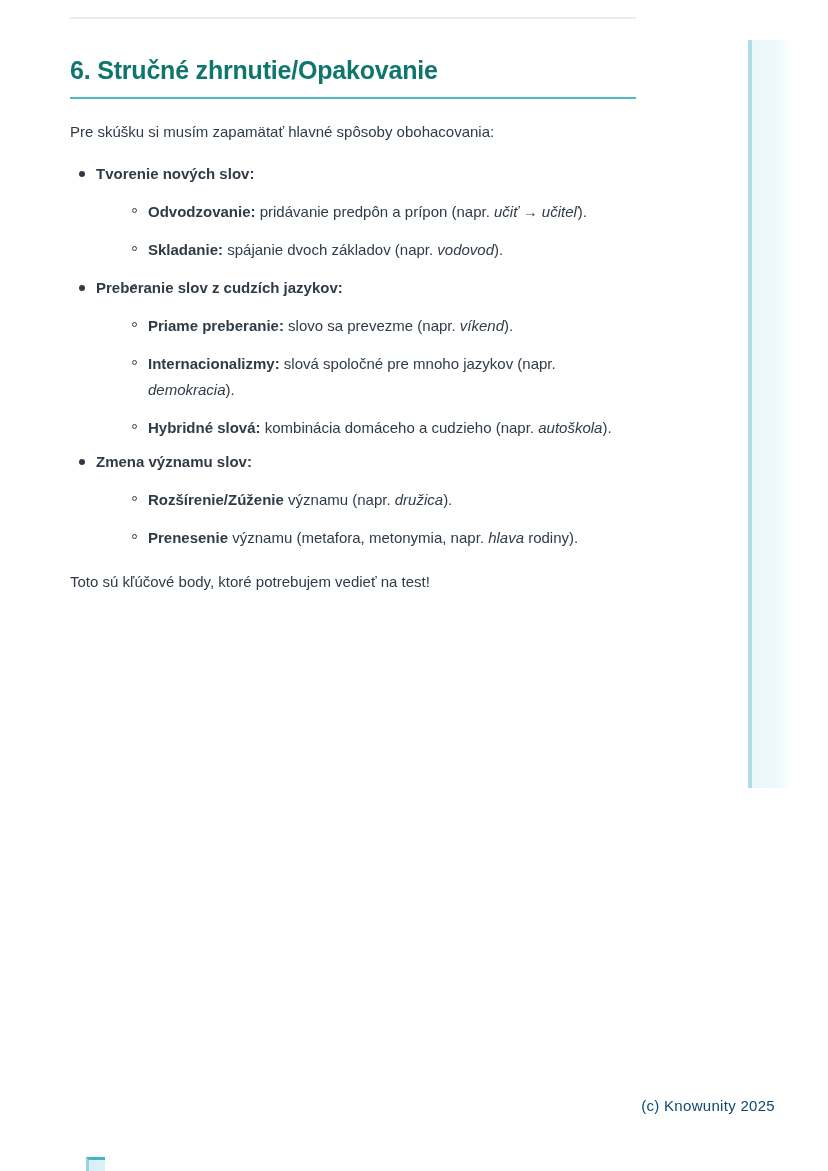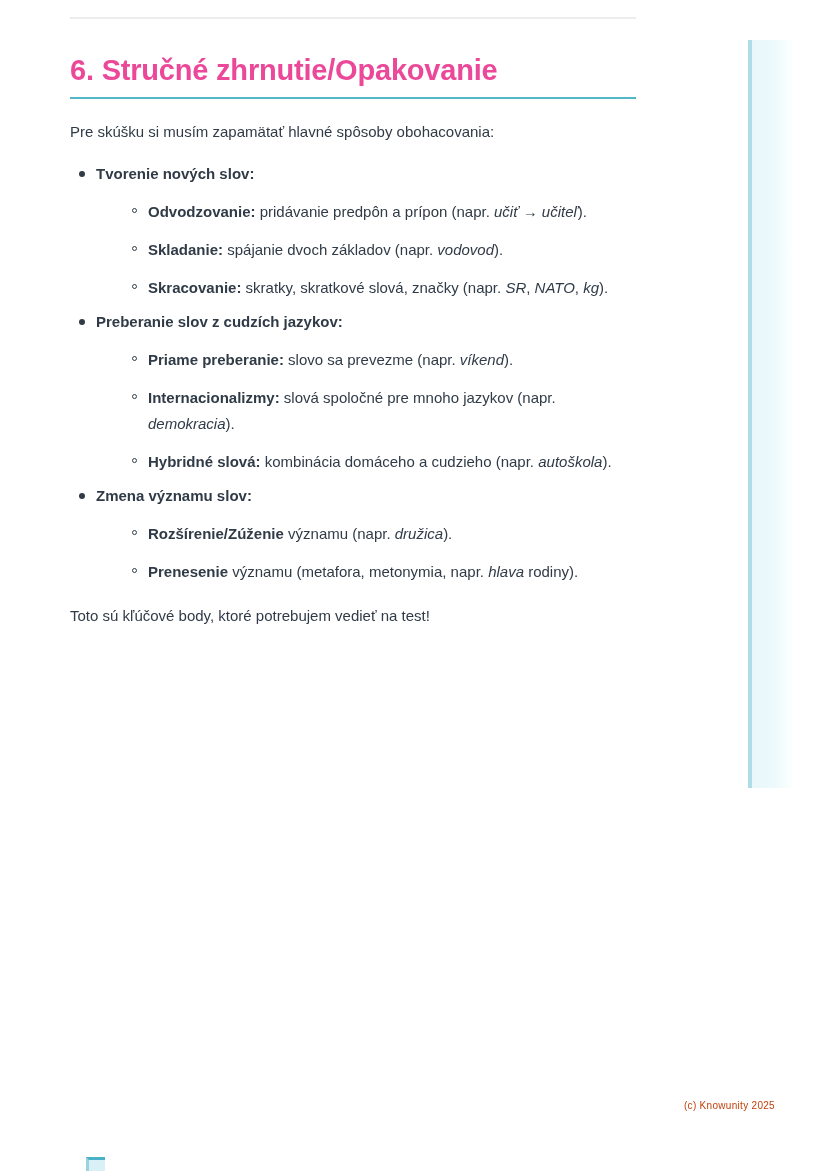--- a/index.html
+++ b/index.html
@@ -36,37 +36,37 @@
   }
   .sub-item { padding-left:52px; }
   .circle {
     position:absolute; left:36px; top:9px; width:5px; height:5px;
     border:1.5px solid #303B47; border-radius:50%; background:transparent;
   }
 
   .divider { border:none; border-top:2px solid #ECECEC; margin-top:17px; }
 
   .section-title {
-    margin-top:36px; font-size:29px; line-height:30px; font-weight:700;
-    color:#ec4899; letter-spacing:-0.2px;
+    margin-top:36px; font-size:25px; line-height:30px; font-weight:700;
+    color:#0f766e; letter-spacing:-0.2px;
     padding-bottom:12px; border-bottom:2px solid #53B7C7;
   }
 
   .lead { margin-top:20px; }
 
   .groups { margin-top:16px; }
   .group + .group { margin-top:8px; }
   .sublist { margin-top:0; }
   .sub-item { margin-top:12px; }
 
   .closing { margin-top:18px; }
 
   .footer {
     position:absolute; top:1099px; right:53px;
-    font-size:10px; line-height:14px; color:#c2410c; letter-spacing:0.3px;
+    font-size:15px; line-height:14px; color:#0c4a6e; letter-spacing:0.3px;
   }
 </style>
 </head>
 <body>
 
 <div class="page">
 
   <div class="side-strip"></div>
   <div class="next-page-corner"></div>
 
@@ -89,21 +89,20 @@
           <li class="sub-item">
             <span class="circle"></span>
             <span class="li-text"><span class="b">Odvodzovanie:</span><span> pridávanie predpôn a prípon (napr. </span><span class="i">učiť</span><span> → </span><span class="i">učiteľ</span><span>).</span></span>
           </li>
           <li class="sub-item">
             <span class="circle"></span>
             <span class="li-text"><span class="b">Skladanie:</span><span> spájanie dvoch základov (napr. </span><span class="i">vodovod</span><span>).</span></span>
           </li>
           <li class="sub-item">
             <span class="circle"></span>
-            <span class="li-text"><span class="b">Skracovanie:</span><span> skratky, skratkové slová, značky (napr. </span><span class="i">SR</span><span>, </span><span class="i">NATO</span><span>, </span><span class="i">kg</span><span>).</span></span>
           </li>
         </ul>
       </li>
 
       <li class="top-item group">
         <span class="dot"></span>
         <span class="li-text group-title"><span class="b">Preberanie slov z cudzích jazykov:</span></span>
         <ul class="sublist">
           <li class="sub-item">
             <span class="circle"></span>

